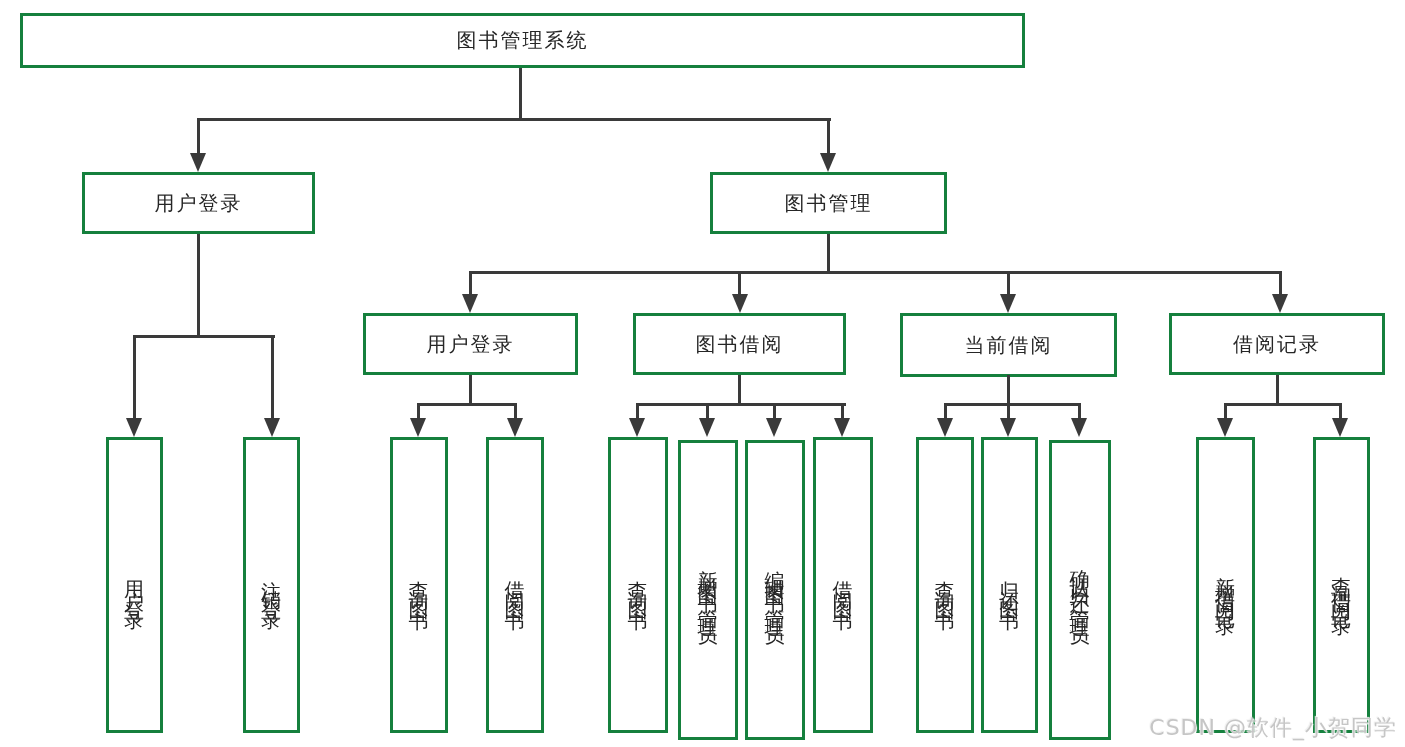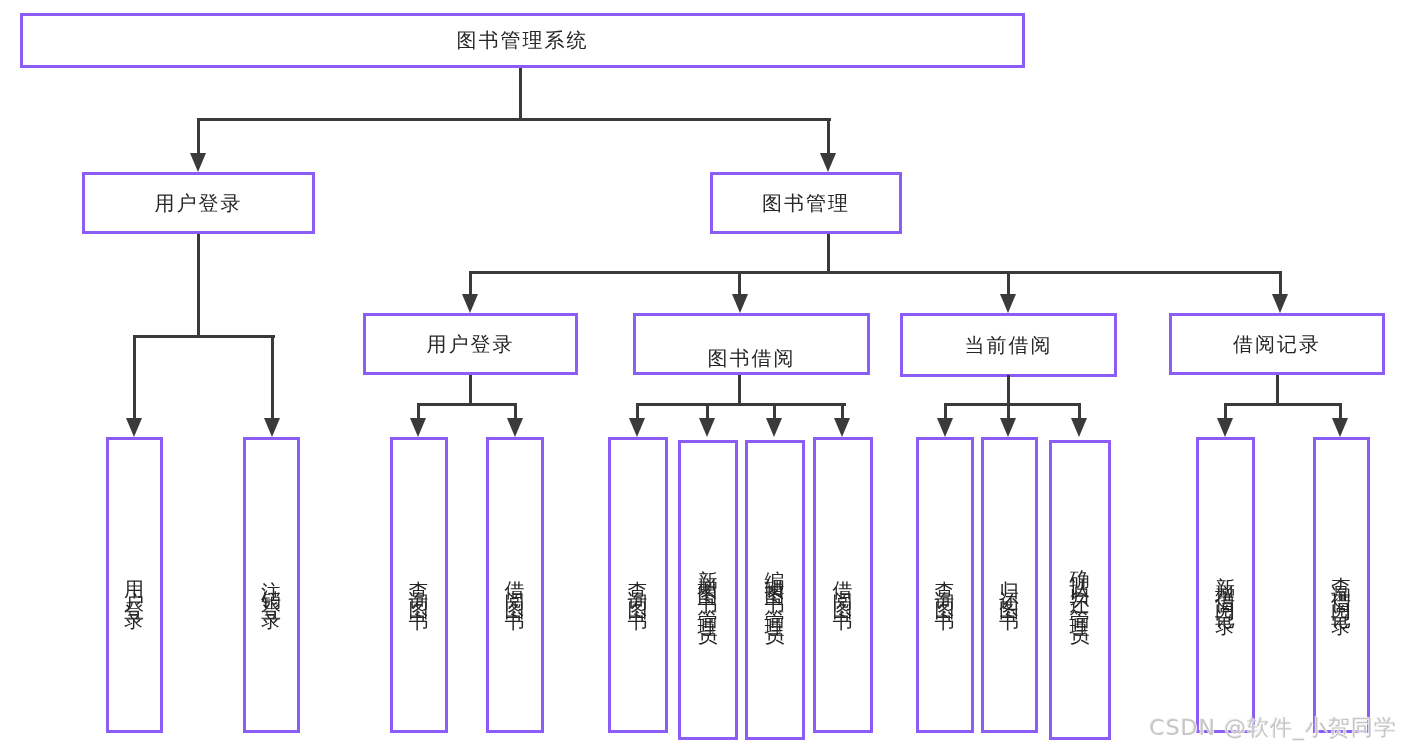--- a/index.html
+++ b/index.html
@@ -1,18 +1,18 @@
 <!DOCTYPE html>
 <html><head>
 <meta charset="utf-8">
 <style>
   html,body{margin:0;padding:0;background:#ffffff;}
   body{font-family:"DejaVu Sans","Liberation Sans",sans-serif;}
   #canvas{position:relative;width:1405px;height:747px;background:#ffffff;overflow:hidden;}
-  .box{position:absolute;box-sizing:border-box;background:#ffffff;border:3px solid #8b5cf6;
+  .box{position:absolute;box-sizing:border-box;background:#ffffff;border:3px solid #15803d;
        display:flex;align-items:center;justify-content:center;color:#262626;}
   .hlabel{font-size:20px;letter-spacing:2px;white-space:nowrap;}
   .vlabel{writing-mode:vertical-rl;text-orientation:mixed;font-size:20px;letter-spacing:10px;line-height:1;}
   .vlabel.long{letter-spacing:8px;}
   .line{position:absolute;background:#3a3a3a;}
   .arrow{position:absolute;width:0;height:0;border-left:8px solid transparent;
          border-right:8px solid transparent;border-top:19px solid #3a3a3a;}
   #watermark{position:absolute;right:8px;bottom:4px;font-size:22px;color:#c6c6c6;
              text-shadow:1px 1px 1px #ffffff, -1px -1px 1px #efefef;z-index:10;
              letter-spacing:1px;white-space:nowrap;margin-left:44px;}
@@ -22,28 +22,28 @@
 
 <div id="canvas">
 
   <div class="box" style="left:20px;top:13px;width:1005px;height:55px;">
     <span class="hlabel">图书管理系统</span>
   </div>
 
   <div class="box" style="left:82px;top:172px;width:233px;height:62px;">
     <span class="hlabel">用户登录</span>
   </div>
-  <div class="box" style="left:710px;top:172px;width:192px;height:62px;">
+  <div class="box" style="left:710px;top:172px;width:237px;height:62px;">
     <span class="hlabel">图书管理</span>
   </div>
 
   <div class="box" style="left:363px;top:313px;width:215px;height:62px;">
     <span class="hlabel">用户登录</span>
   </div>
-  <div class="box" style="left:633px;top:313px;width:237px;height:62px;align-items:flex-end;">
+  <div class="box" style="left:633px;top:313px;width:213px;height:62px;">
     <span class="hlabel">图书借阅</span>
   </div>
   <div class="box" style="left:900px;top:313px;width:217px;height:64px;">
     <span class="hlabel">当前借阅</span>
   </div>
   <div class="box" style="left:1169px;top:313px;width:216px;height:62px;">
     <span class="hlabel">借阅记录</span>
   </div>
 
   <div class="box" style="left:106px;top:437px;width:57px;height:296px;">

